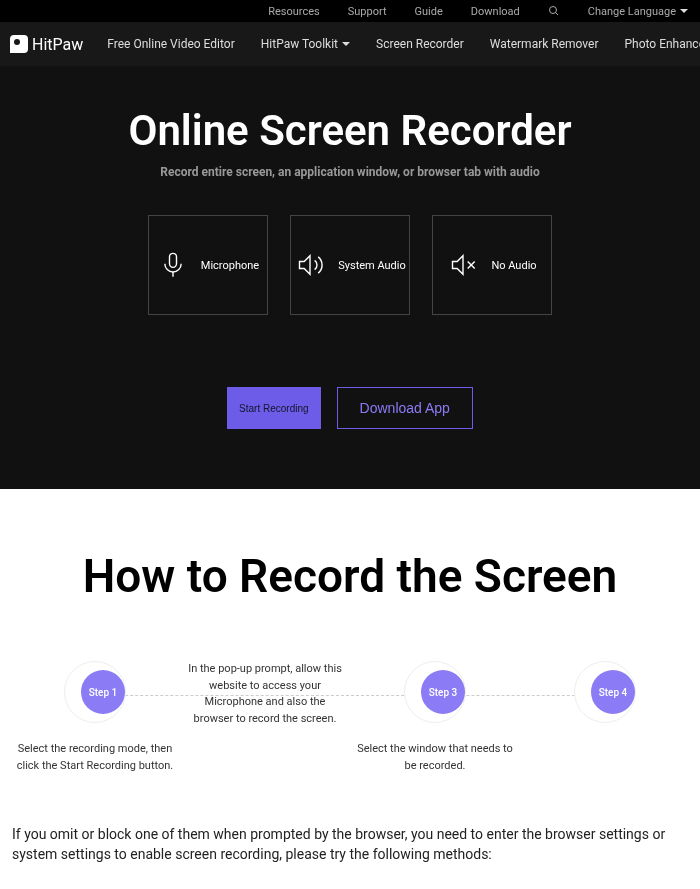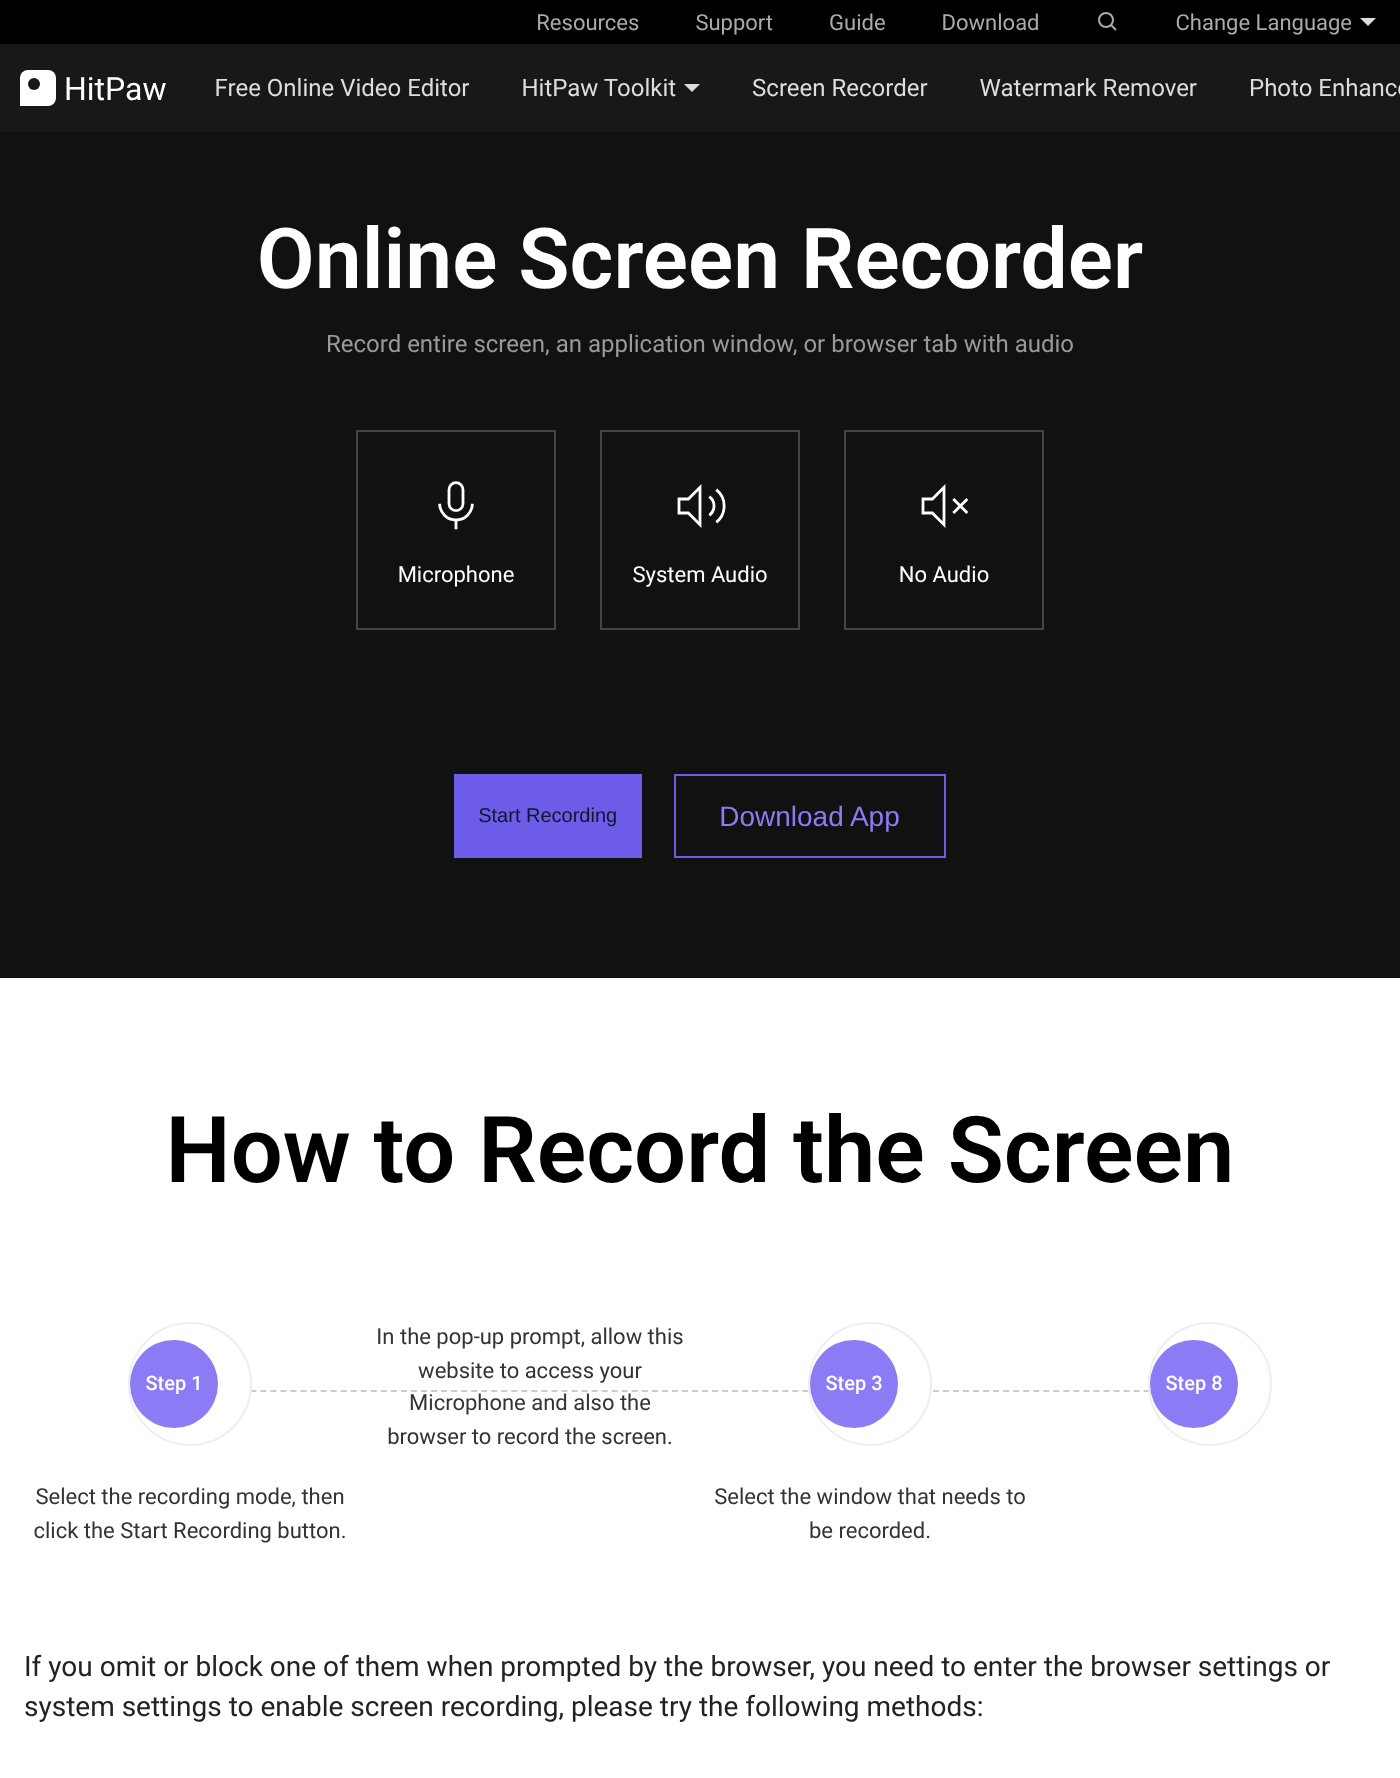--- a/index.html
+++ b/index.html
@@ -13,37 +13,37 @@
     .main-nav { background: #181818; display: flex; align-items: center; padding: 0 10px; height: 44px; gap: 24px; }
     .logo { display: flex; align-items: center; gap: 4px; color: #fff; font-weight: 400; font-size: 16px; }
     .logo-icon { width: 18px; height: 18px; background: #fff; border-radius: 4px 4px 4px 0; position: relative; }
     .logo-icon::after { content: ''; position: absolute; width: 6px; height: 6px; background: #181818; border-radius: 50%; top: 4px; left: 4px; }
     .nav-items { display: flex; gap: 26px; font-size: 12px; color: #ddd; white-space: nowrap; flex: 1; }
     .nav-item { cursor: pointer; display: flex; align-items: center; gap: 4px; }
     .chev-down { width: 0; height: 0; border-left: 4px solid transparent; border-right: 4px solid transparent; border-top: 4px solid #ddd; }
     
     .hero { background: #111; color: #fff; text-align: center; padding: 40px 20px 60px; }
     .hero h1 { font-size: 42px; font-weight: 600; margin-bottom: 10px; }
-    .hero .sub { color: #999; font-size: 12px; margin-bottom: 36px; }
+    .hero .sub { color: #999; font-size: 12px; margin-bottom: 36px; font-weight: bold; }
     
     .audio-opts { display: flex; justify-content: center; gap: 22px; margin-bottom: 72px; }
-    .audio-card { border: 1px solid #444; width: 100px; height: 100px; display: flex; flex-direction: column; align-items: center; justify-content: center; gap: 12px; cursor: pointer; }
+    .audio-card { border: 1px solid #444; width: 120px; height: 100px; display: flex; align-items: center; justify-content: center; gap: 12px; cursor: pointer; }
     .audio-card .lbl { font-size: 11px; }
     .audio-icon { width: 32px; height: 32px; display: flex; align-items: center; justify-content: center; }
     
     .cta-row { display: flex; justify-content: center; gap: 16px; }
     .btn-primary { background: #6c5ce7; color: #0f172a; border: none; padding: 12px 12px; font-size: 10px; cursor: pointer; }
     .btn-outline { background: transparent; color: #8b7cf5; border: 1px solid #6c5ce7; padding: 12px 22px; font-size: 14px; cursor: pointer; }
     
     .howto { padding: 60px 10px 40px; text-align: center; }
     .howto h2 { font-size: 46px; font-weight: 600; margin-bottom: 58px; }
     .steps { display: flex; justify-content: space-between; position: relative; }
     .step-line { position: absolute; top: 34px; left: 70px; right: 70px; border-top: 1px dashed #ccc; z-index: 0; }
     .step { flex: 1; display: flex; flex-direction: column; align-items: center; position: relative; z-index: 1; padding: 0 6px; }
-    .step-badge-outer { width: 62px; height: 62px; border-radius: 50%; border: 1px solid #eee; background: #fff; display: flex; align-items: center; justify-content: flex-start; margin-bottom: 18px; }
+    .step-badge-outer { width: 62px; height: 62px; border-radius: 50%; border: 1px solid #eee; background: #fff; display: flex; align-items: center; justify-content: flex-end; margin-bottom: 18px; }
     .step-badge { width: 44px; height: 44px; border-radius: 50%; background: #8b7cf5; color: #fff; display: flex; align-items: center; justify-content: center; font-size: 10px; font-weight: 500; }
     .step-text { font-size: 11px; color: #333; line-height: 1.5; }
     
     .note { padding: 10px 12px 2px; font-size: 14px; color: #222; line-height: 1.45; }
   </style>
 </head>
 <body>
 
 <div class="top-bar">
   <span>Resources</span>
@@ -136,19 +136,19 @@
       <div class="step-text">In the pop-up prompt, allow this website to access your Microphone and also the browser to record the screen.</div>
     </div>
     <div class="step">
       <div class="step-badge-outer">
           <div class="step-badge">Step 3</div>
         </div>
       <div class="step-text">Select the window that needs to be recorded.</div>
     </div>
     <div class="step">
       <div class="step-badge-outer">
-          <div class="step-badge">Step 8</div>
+          <div class="step-badge">Step 4</div>
         </div>
     </div>
   </div>
 </section>
 
 <p class="note">If you omit or block one of them when prompted by the browser, you need to enter the browser settings or system settings to enable screen recording, please try the following methods:</p>
 
 </body></html>

